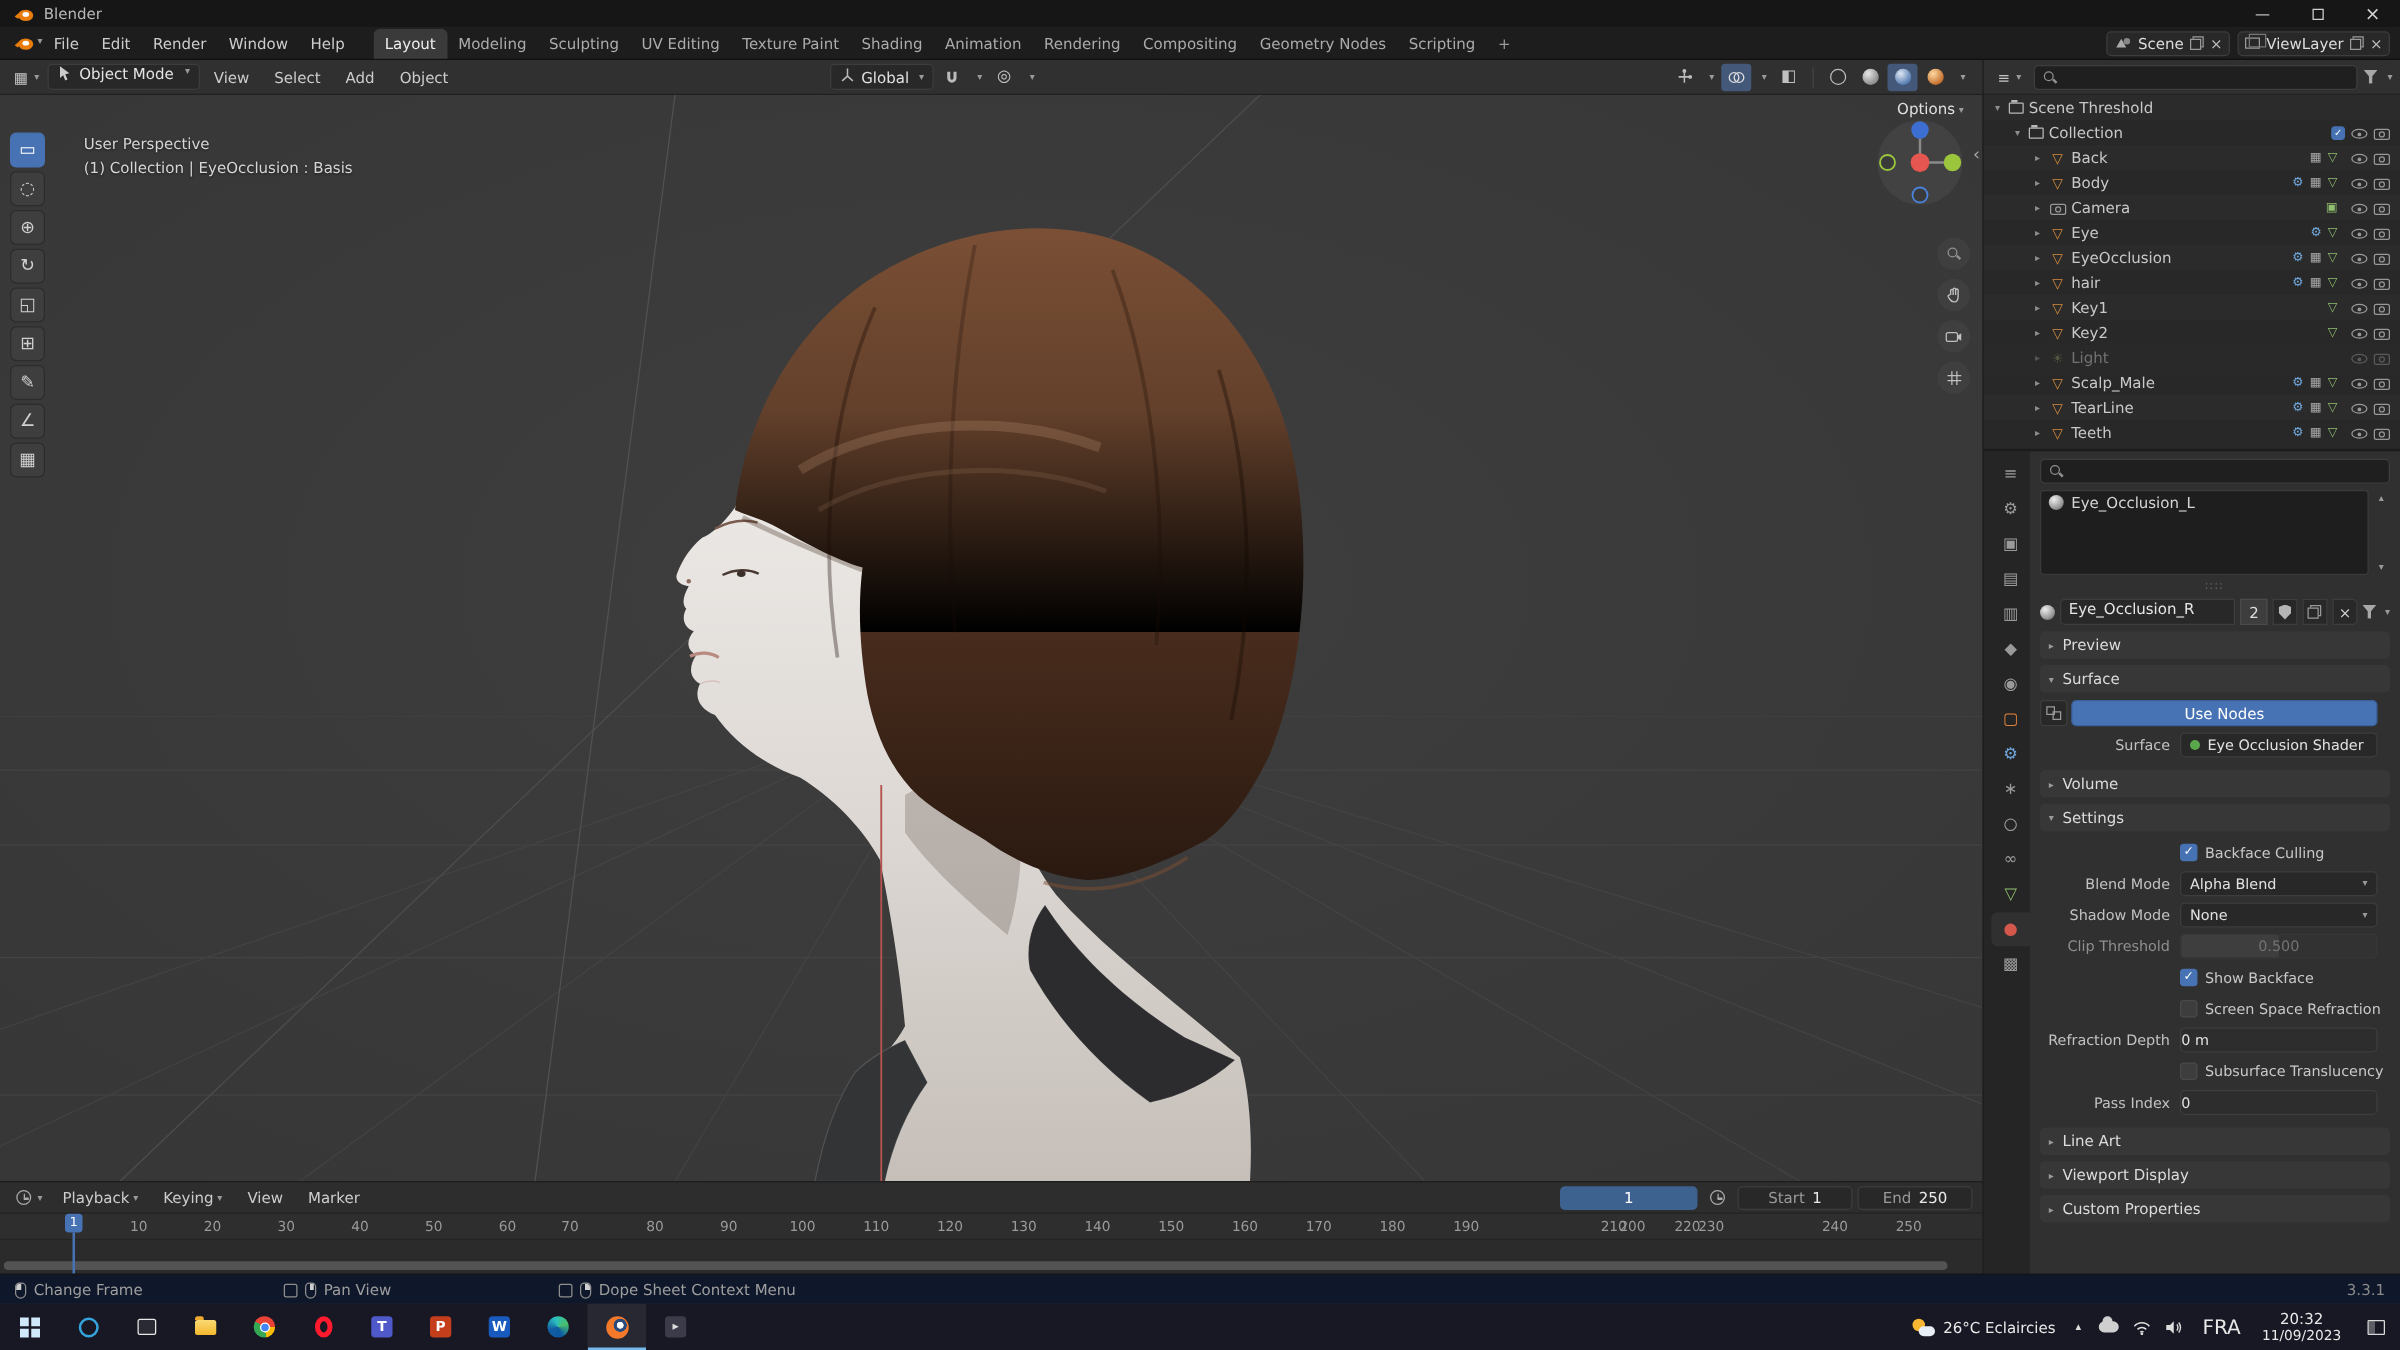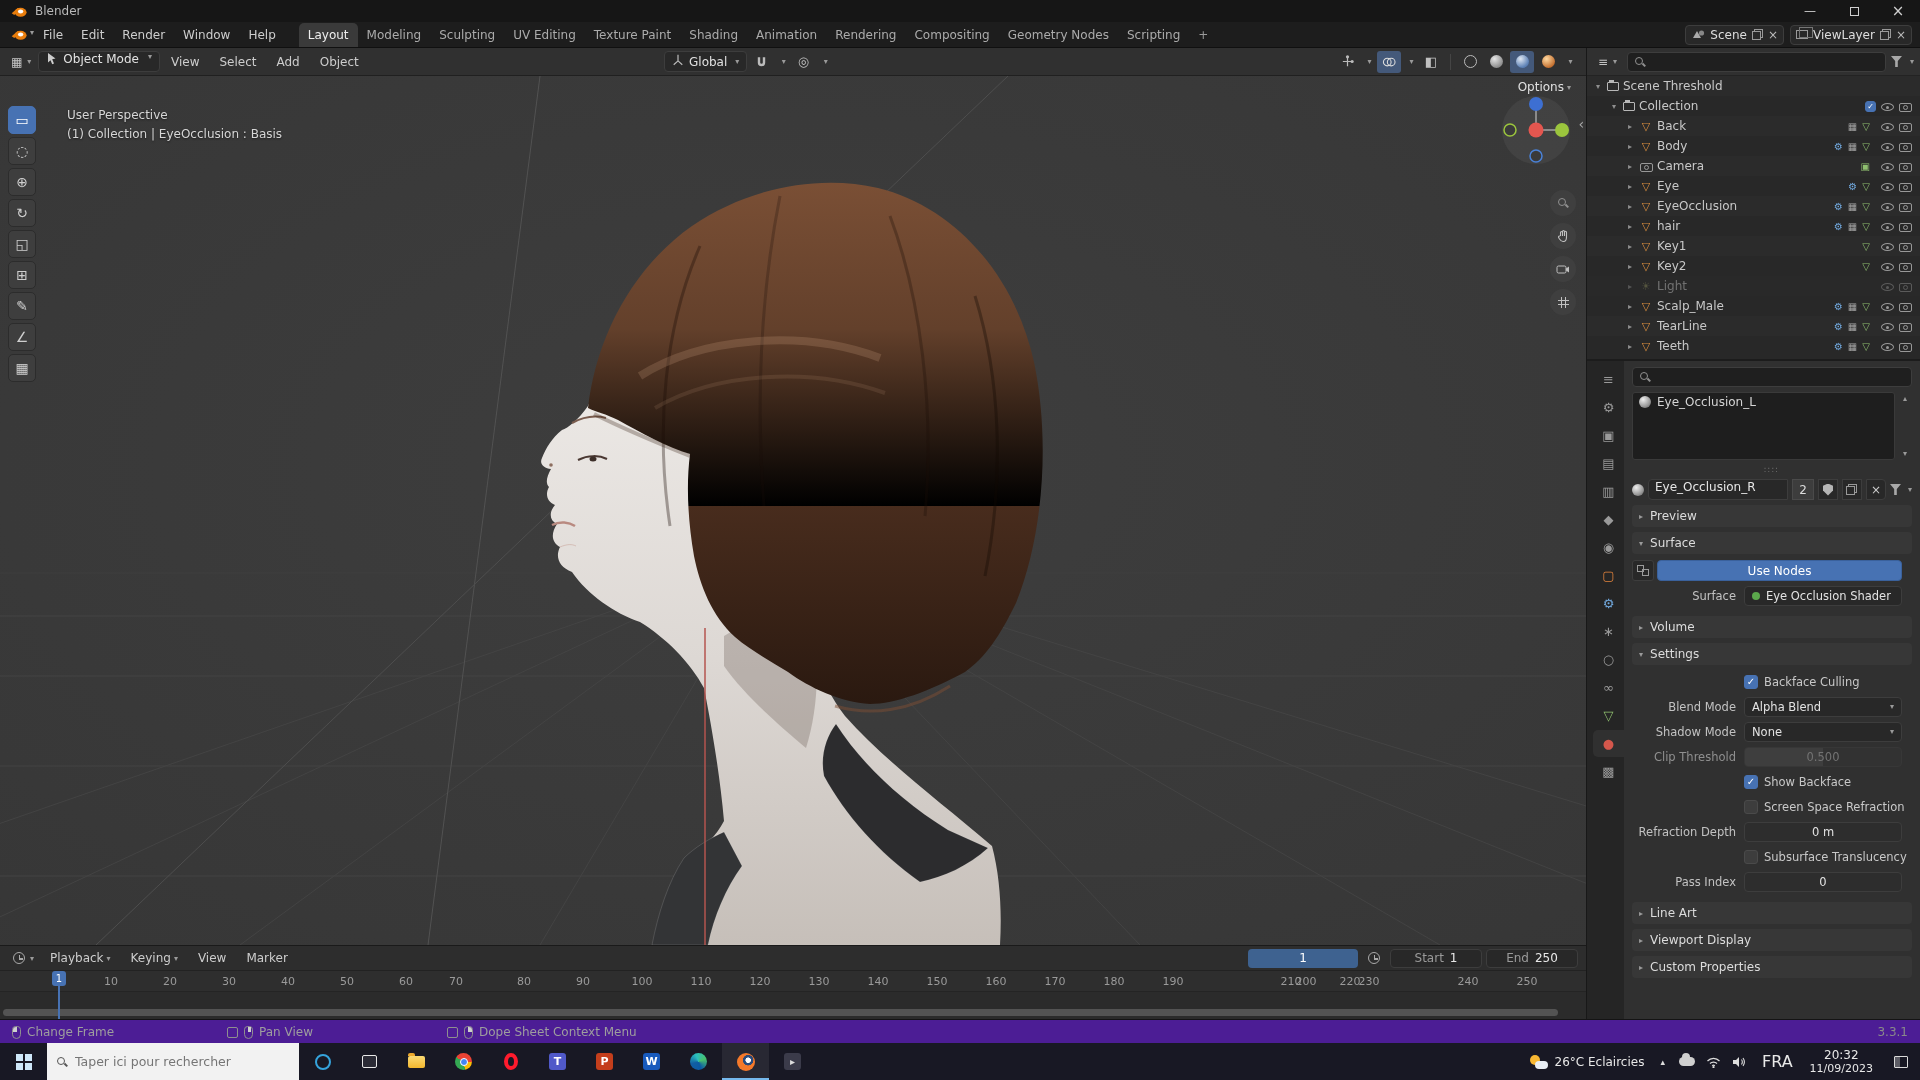--- a/index.html
+++ b/index.html
@@ -136,33 +136,33 @@
 .sqbtn.rr{border-radius:0 4px 4px 0}
 .i-shield{width:10px;height:12px;background:#b5b5b5;clip-path:polygon(50% 0,100% 18%,100% 58%,50% 100%,0 58%,0 18%);display:inline-block}
 .phead{height:22px;background:#373737;border-radius:4px;display:flex;align-items:center;gap:7px;padding:0 7px;color:#dcdcdc;flex:none}
 .pdisc{color:#9a9a9a;font-size:8px}
 .pbody{display:flex;flex-direction:column;gap:4px;padding:1px 0 5px}
 .prow{display:grid;grid-template-columns:104px 1fr;gap:8px;align-items:center;min-height:21px;padding-right:10px;font-size:11.5px}
 .plabel{text-align:right;color:#c2c2c2;white-space:nowrap}
 .dd{height:20px;background:#282828;border:1px solid #3d3d3d;border-radius:4px;display:flex;align-items:center;justify-content:space-between;padding:0 7px;color:#e2e2e2}
 .pfield{height:20px;background:#282828;border:1px solid #3d3d3d;border-radius:4px;display:flex;align-items:center;gap:6px;padding:0 7px;color:#e2e2e2}
 .gdot{width:8px;height:8px;border-radius:50%;background:#5ba84c;flex:none}
-.nf{height:20px;background:#2d2d2d;border:1px solid #3d3d3d;border-radius:4px;display:flex;align-items:center;justify-content:center;color:#e2e2e2}
+.nf{height:20px;background:#2d2d2d;border:1px solid #3d3d3d;border-radius:4px;display:flex;align-items:center;color:#e2e2e2}
 .slider{position:relative;height:20px;background:#353535;border:1px solid #3d3d3d;border-radius:4px;overflow:hidden;opacity:.55}
 .sfill{position:absolute;left:0;top:0;bottom:0;width:50%;background:#4a4a4a}
 .sval{position:absolute;inset:0;display:flex;align-items:center;justify-content:center;color:#a8a8a8}
 .cbrow{display:flex;align-items:center;gap:6px;white-space:nowrap}
 .userow{display:flex;gap:3px;padding-right:10px}
 .nodeic{width:22px;height:21px;background:#282828;border:1px solid #3d3d3d;border-radius:3px;position:relative;flex:none}
 .nodeic::before{content:"";position:absolute;left:4px;top:4px;width:5px;height:5px;border:1px solid #9a9a9a}
 .nodeic::after{content:"";position:absolute;right:4px;bottom:4px;width:5px;height:5px;border:1px solid #9a9a9a}
 .usenodes{flex:1;height:21px;background:#4772b3;border:1px solid #3a619c;border-radius:4px;color:#fff;font-size:12px}
 
 
-.statusbar{position:absolute;left:0;top:1019px;width:1920px;height:24px;background:#4c1d95;border-top:1px solid #141414;color:#9e9e9e}
+.statusbar{position:absolute;left:0;top:1019px;width:1920px;height:24px;background:#0f172a;border-top:1px solid #141414;color:#9e9e9e}
 .sgroup{position:absolute;top:0;height:24px;display:flex;align-items:center;gap:6px}
 .sversion{position:absolute;right:12px;top:0;height:24px;display:flex;align-items:center;color:#8a8a8a}
 .mouse{width:9px;height:13px;border:1px solid #8f8f8f;border-radius:4px 4px 5px 5px;position:relative;display:inline-block}
 .mouse.l::before{content:"";position:absolute;left:0;top:0;width:4px;height:5px;border-radius:3px 0 0 0;background:#cfcfcf}
 .mouse.m::before{content:"";position:absolute;left:3px;top:0;width:3px;height:5px;background:#cfcfcf}
 .mouse.r::before{content:"";position:absolute;right:0;top:0;width:4px;height:5px;border-radius:0 3px 0 0;background:#cfcfcf}
 .key{width:11px;height:11px;border:1px solid #8f8f8f;border-radius:2px;display:inline-block}
 
 
 .taskbar{position:absolute;left:0;top:1043px;width:1920px;height:37px;background:#181824;display:flex;align-items:stretch;color:#e8e8e8}
@@ -885,24 +885,20 @@
       <span class="mouse r"></span>
       <span>Dope Sheet Context Menu</span>
     </div>
     <span class="sversion">3.3.1</span>
   </div>
 
   <div class="taskbar">
     <div class="ticon">
         <span class="ic-start"></span>
       </div>
-    <div class="tsearch">
-      <span class="i-mag dark"></span>
-      <input placeholder="Taper ici pour rechercher" style="">
-    </div>
     <div class="ticon">
         <span class="ic-cortana"></span>
       </div>
     <div class="ticon">
         <span class="ic-taskview"></span>
       </div>
     <div class="ticon">
         <span class="ic-folder"></span>
       </div>
     <div class="ticon">

